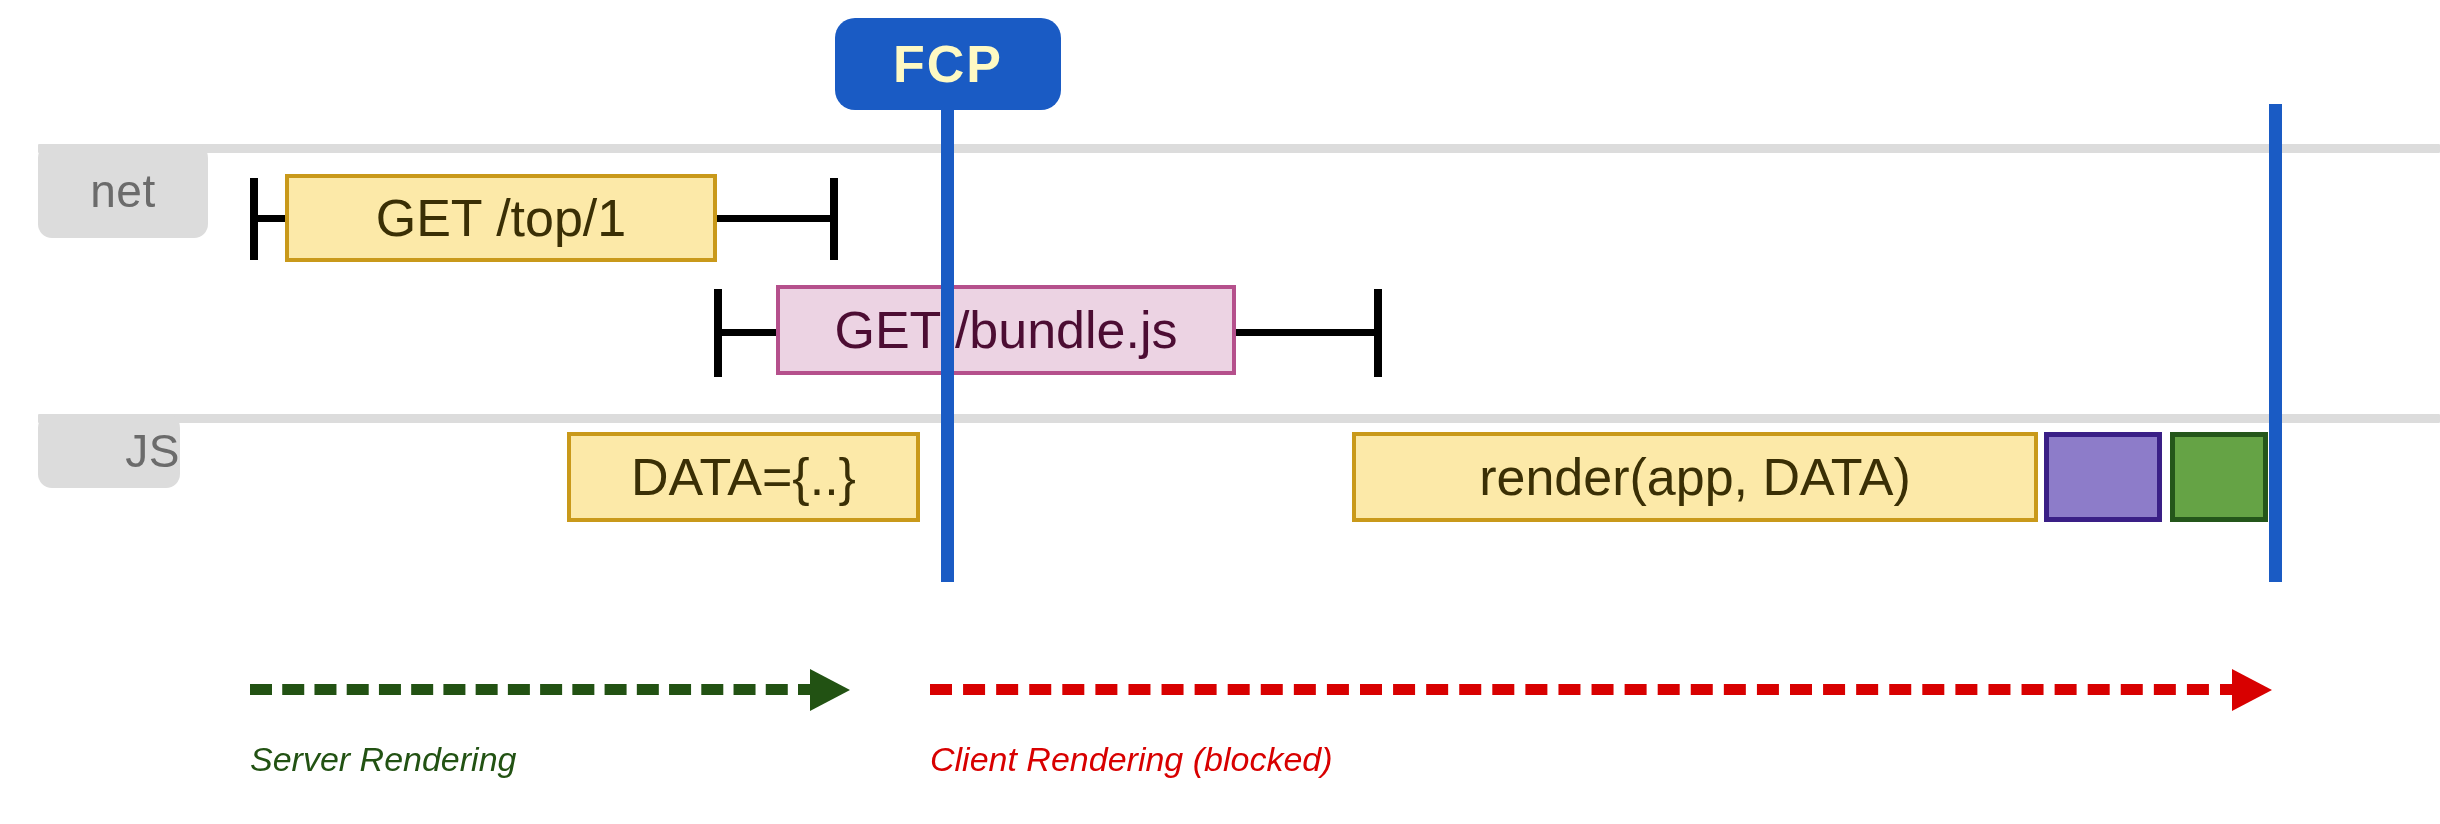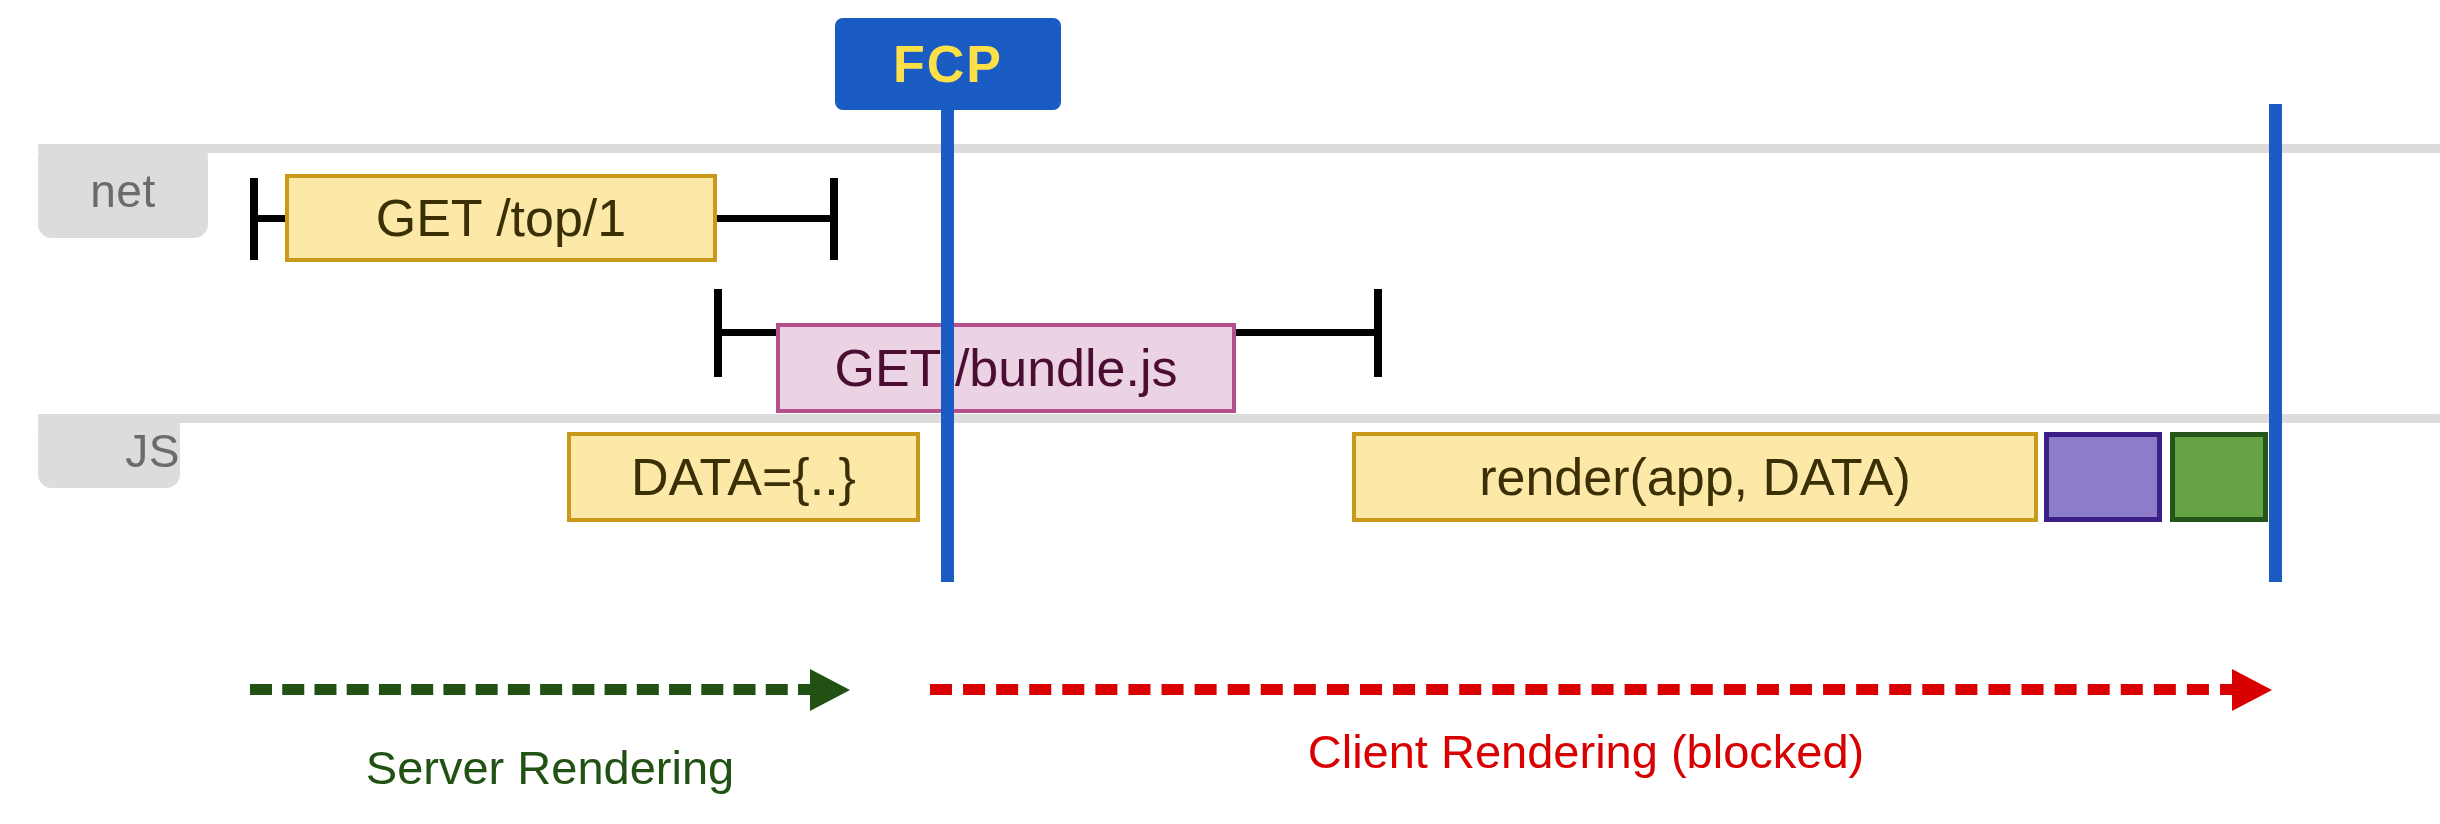--- a/index.html
+++ b/index.html
@@ -35,25 +35,25 @@
     color: #6b6b6b;
     font-size: 46px;
     line-height: 1;
     letter-spacing: 0.5px;
   }
 
   
   .marker-badge {
     position: absolute;
     background: #1a5bc4;
-    border-radius: 8px;
+    border-radius: 20px;
     display: flex;
     align-items: center;
     justify-content: center;
-    color: #fde047;
+    color: #fef9c3;
     font-size: 52px;
     font-weight: bold;
     letter-spacing: 2px;
   }
   .marker-line {
     position: absolute;
     background: #1a5bc4;
     width: 13px;
   }
 
@@ -106,23 +106,24 @@
   }
   .arrow-head {
     position: absolute;
     width: 0;
     height: 0;
     border-top: 21px solid transparent;
     border-bottom: 21px solid transparent;
   }
   .phase-label {
     position: absolute;
-    font-size: 47px;
-    text-align: center;
+    font-size: 34px;
+    text-align: left;
     white-space: nowrap;
+    font-style: italic;
   }
   .green-ink { color: #225213; }
   .red-ink   { color: #d80000; }
 </style>
 </head>
 <body>
 
 <div id="stage">
 
   <div class="lane-line" style="left:38px; top:144px; width:2402px;"></div>
@@ -135,21 +136,21 @@
   <div class="whisker-cap" style="left:830px; top:178px; height:82px;"></div>
   <div class="whisker-stem" style="left:712px; top:215px; width:122px;"></div>
   <div class="bar bar-yellow" style="left:285px; top:174px; width:432px; height:88px;">
     <span>GET /top/1</span>
   </div>
 
   <div class="whisker-cap" style="left:714px; top:289px; height:88px;"></div>
   <div class="whisker-stem" style="left:714px; top:329px; width:68px;"></div>
   <div class="whisker-cap" style="left:1374px; top:289px; height:88px;"></div>
   <div class="whisker-stem" style="left:1232px; top:329px; width:146px;"></div>
-  <div class="bar bar-pink" style="left:776px; top:285px; width:460px; height:90px;margin-top:38px;">
+  <div class="bar bar-pink" style="left:776px; top:285px; width:460px; height:90px;">
     <span>GET /bundle.js</span>
   </div>
 
   <div class="lane-line" style="left:38px; top:414px; width:2402px;"></div>
   <div class="lane-chip" style="left:38px; top:414px; width:142px; height:74px;justify-content:flex-end;">
     <span>JS</span>
   </div>
 
   <div class="bar bar-yellow" style="left:1352px; top:432px; width:686px; height:90px;">
     <span>render(app, DATA)</span>
@@ -171,17 +172,17 @@
   <div class="marker-line" style="left:2269px; top:104px; height:478px;"></div>
 
   <div class="phase-arrow green-ink" style="left:250px; top:684px; width:570px; border-top-color:#225213;"></div>
   <div class="arrow-head" style="left:810px; top:669px; border-left:40px solid #225213;"></div>
   <div class="phase-label green-ink" style="left:250px; top:740px; width:600px;">
     <span>Server Rendering</span>
   </div>
 
   <div class="phase-arrow red-ink" style="left:930px; top:684px; width:1312px; border-top-color:#d80000;"></div>
   <div class="arrow-head" style="left:2232px; top:669px; border-left:40px solid #d80000;"></div>
-  <div class="phase-label red-ink" style="left:930px; top:724px; width:1312px;">
+  <div class="phase-label red-ink" style="left:930px; top:740px; width:1312px;">
     <span>Client Rendering (blocked)</span>
   </div>
 
 </div>
 
 </body></html>

